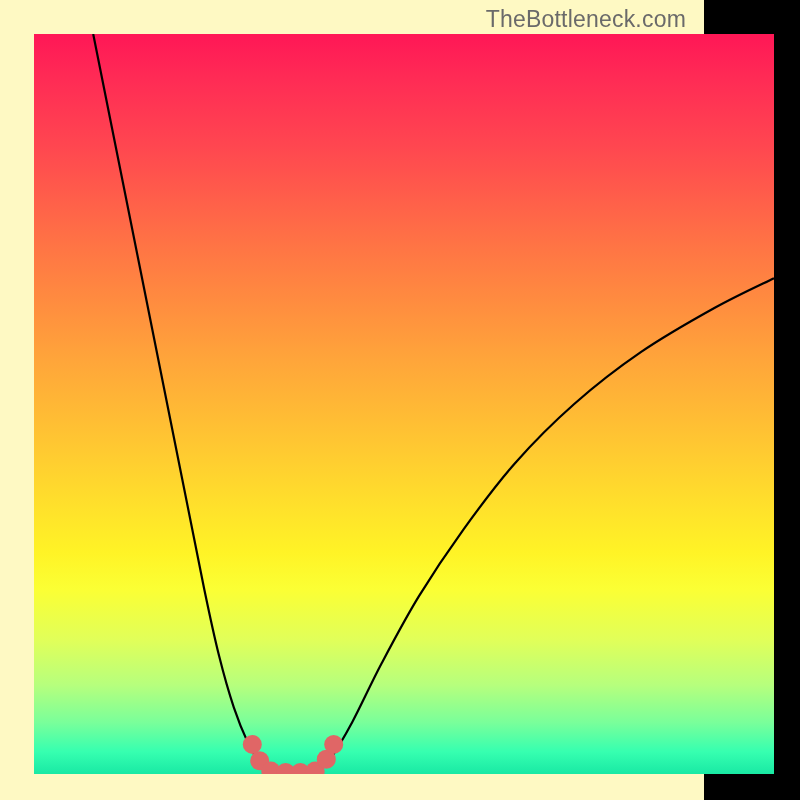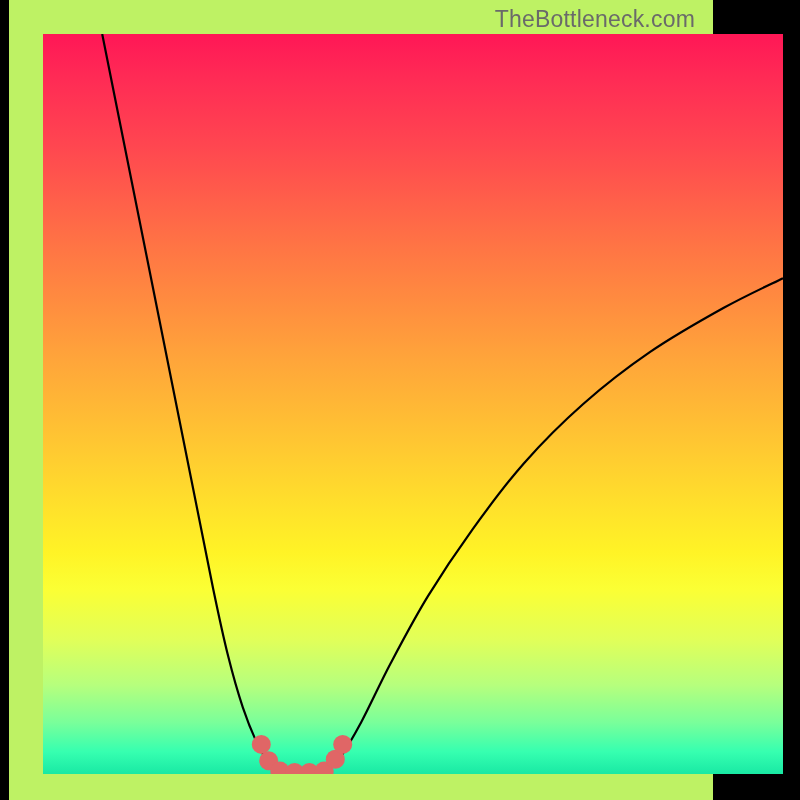--- a/index.html
+++ b/index.html
@@ -10,22 +10,21 @@
     background: #000;
     overflow: hidden;
     font-family: Arial, Helvetica, sans-serif;
   }
   .frame {
     position: absolute;
     left: 0;
     top: 0;
     width: 704px;
     height: 800px;
-    background: #bef264;
-    margin-left: 9px;
+    background: #fef9c3;
   }
   .plot {
     position: absolute;
     left: 34px;
     top: 34px;
     width: 740px;
     height: 740px;
     background: linear-gradient(
       to bottom,
       #ff1756 0%,

